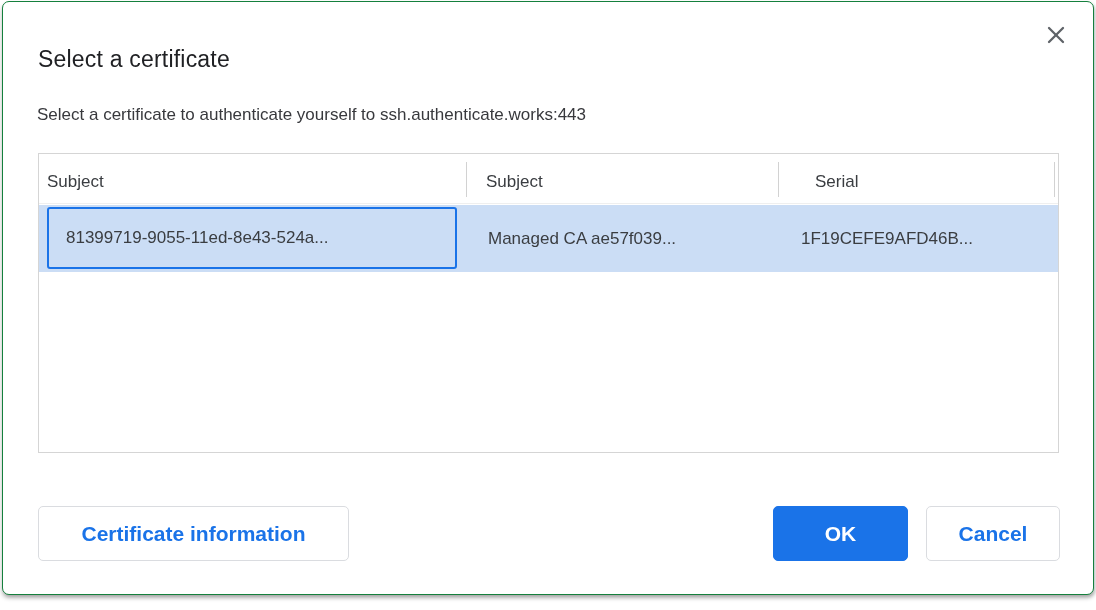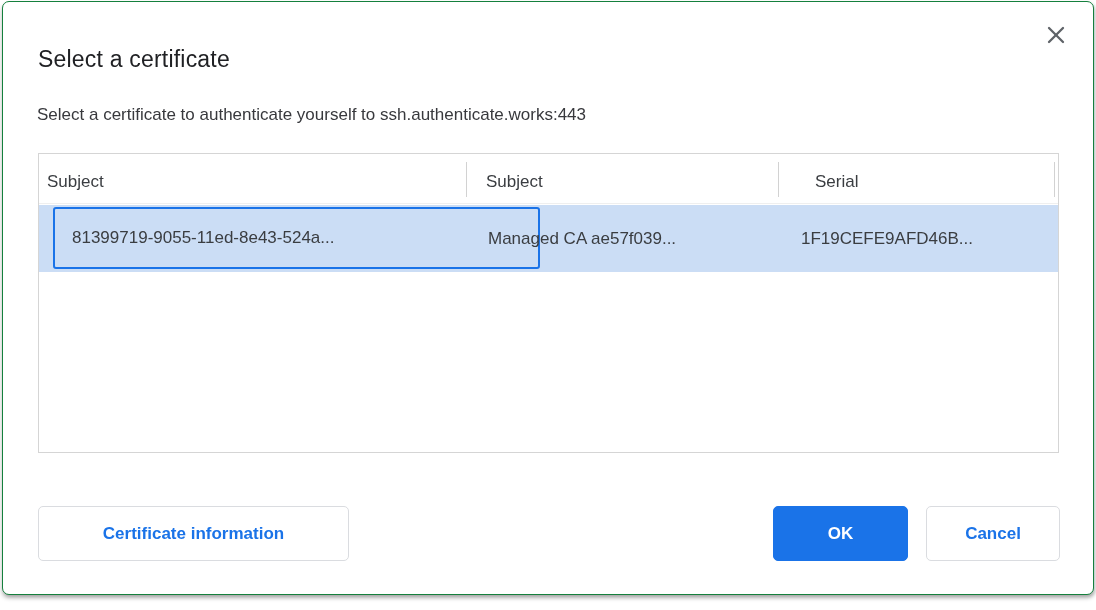--- a/index.html
+++ b/index.html
@@ -85,34 +85,34 @@
   }
   .cell {
     position: absolute;
     top: 0; height: 100%;
     display: flex; align-items: center;
     font-size: 17px;
     color: #3a3d41;
     white-space: nowrap;
   }
   .cell-subject {
-    left: 14px; top: 2px;
-    width: 487px; height: 62px;
+    left: 8px; top: 2px;
+    width: 410px; height: 62px;
     border: 2px solid #1a73e8;
     border-radius: 3px;
     padding-left: 17px;
   }
   .cell-issuer { left: 449px; }
   .cell-serial { left: 762px; }
   .footer-btn {
     position: absolute;
     top: 504px; height: 55px;
     border-radius: 5px;
     font-family: "Liberation Sans", sans-serif;
-    font-size: 17px;
+    font-size: 21px;
     font-weight: bold;
     cursor: pointer;
     display: flex; align-items: center; justify-content: center;
   }
   .btn-secondary {
     background: #ffffff;
     border: 1px solid #dadce0;
     color: #1a73e8;
   }
   .btn-primary {

